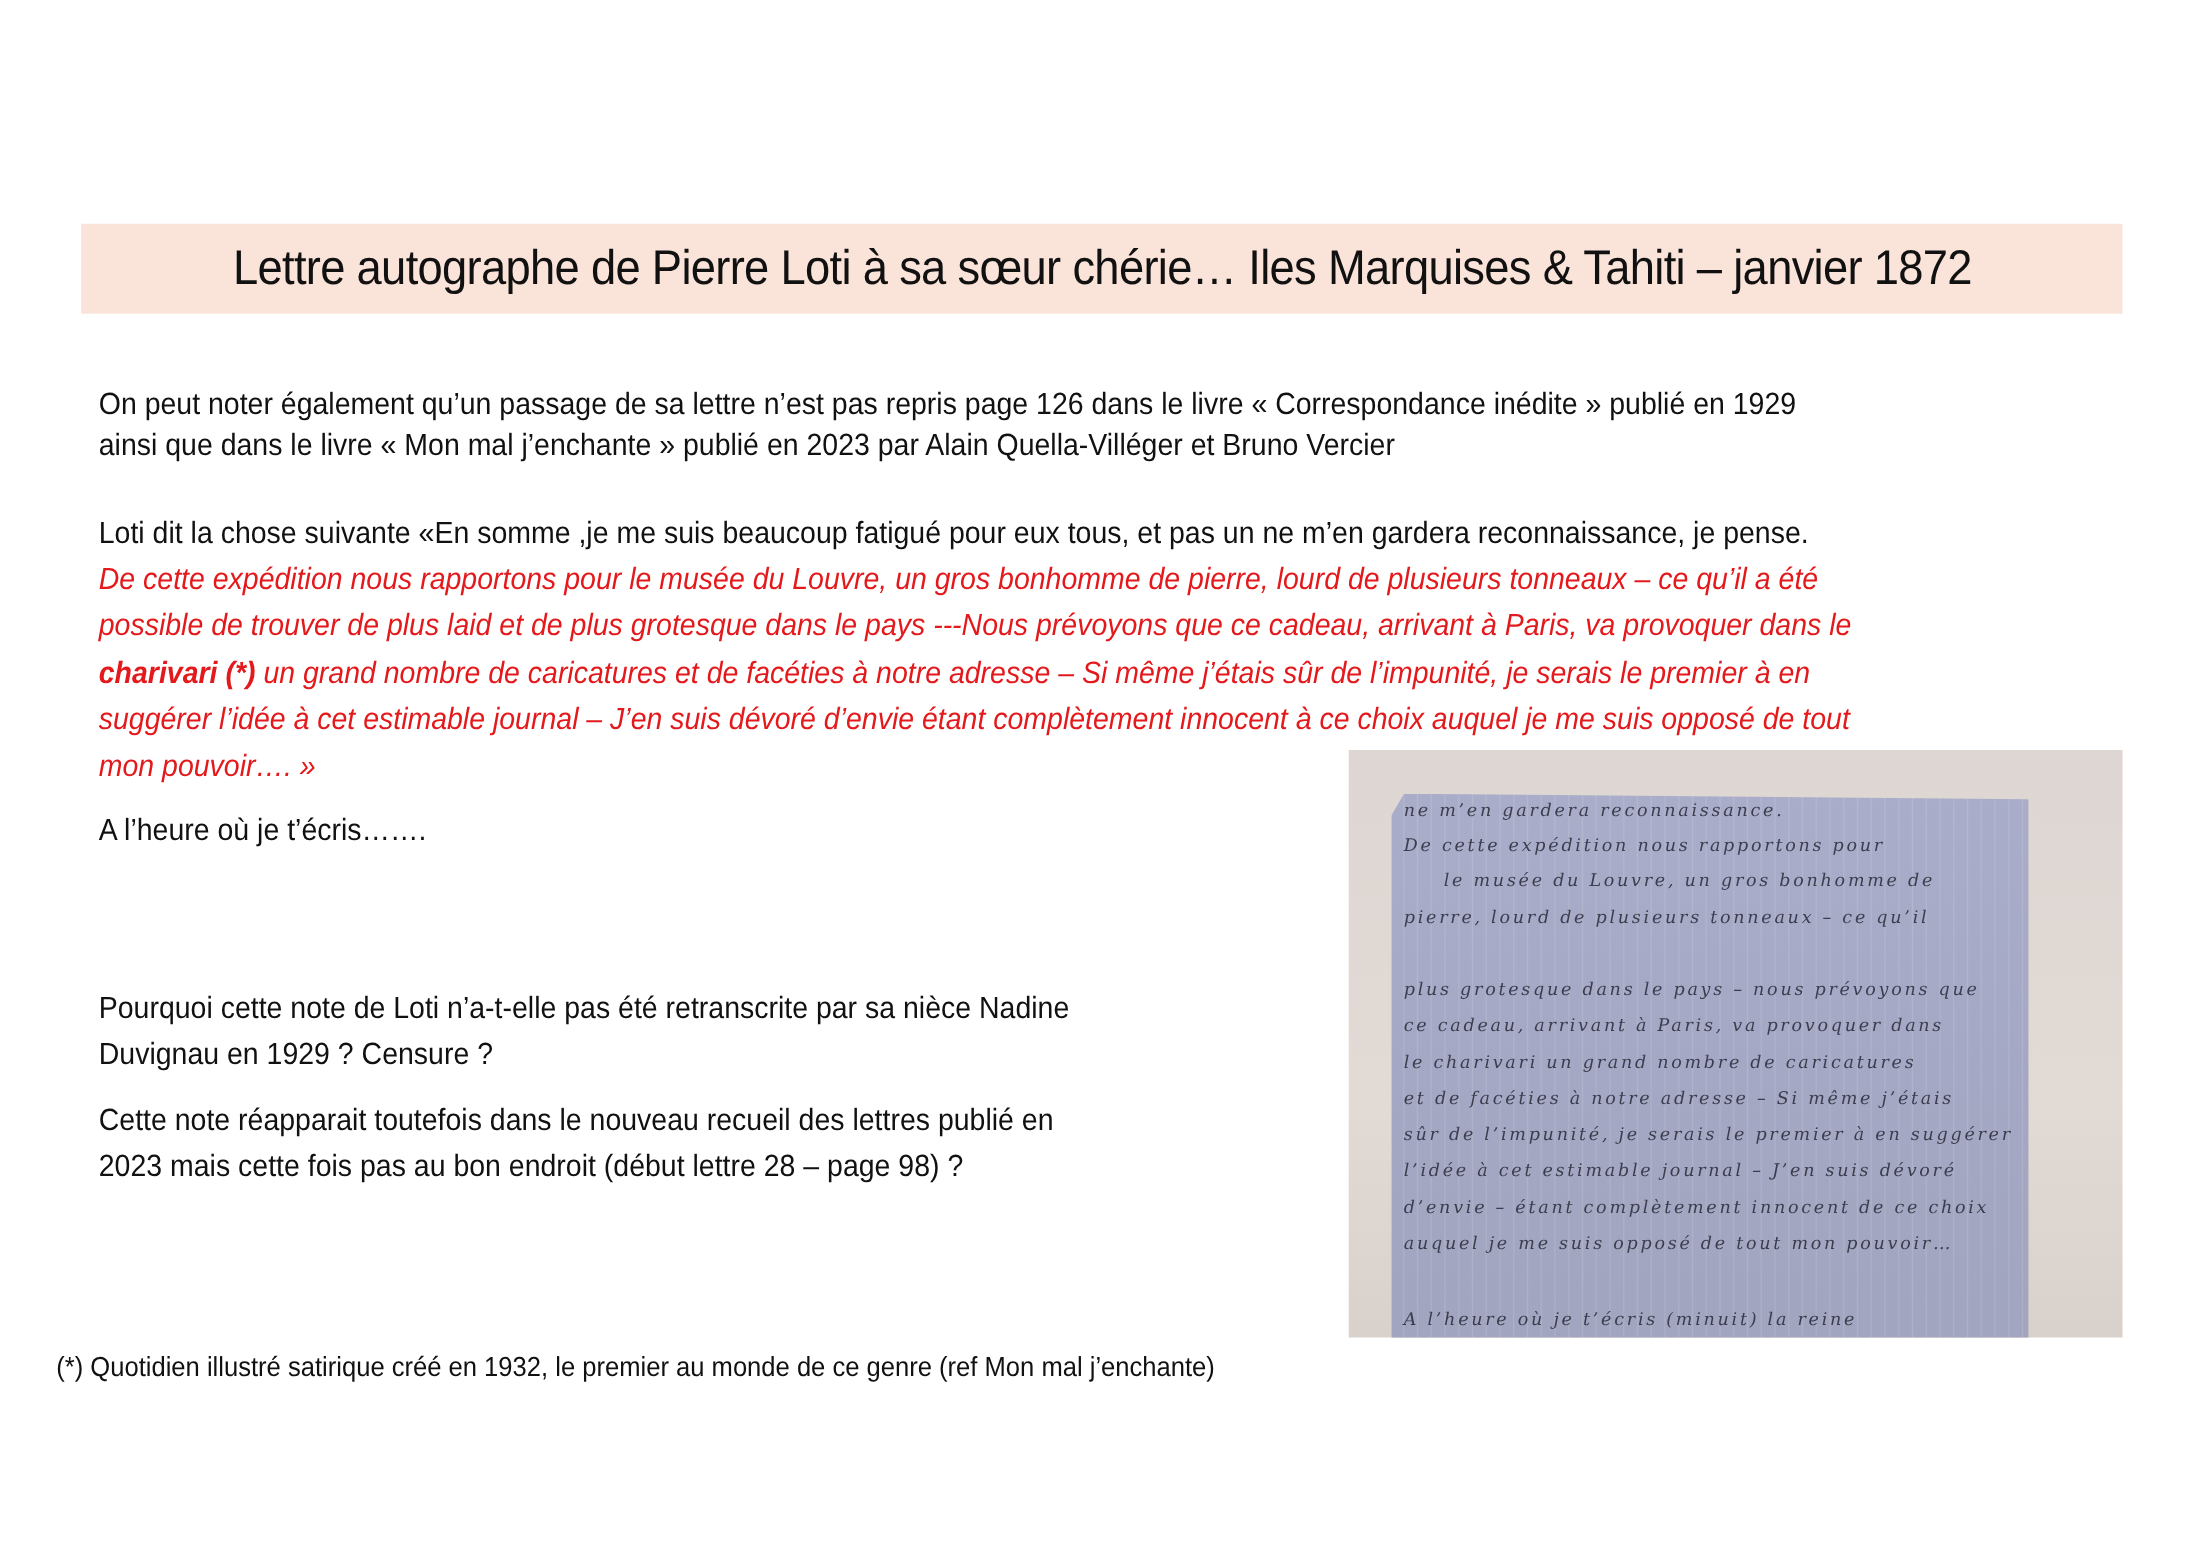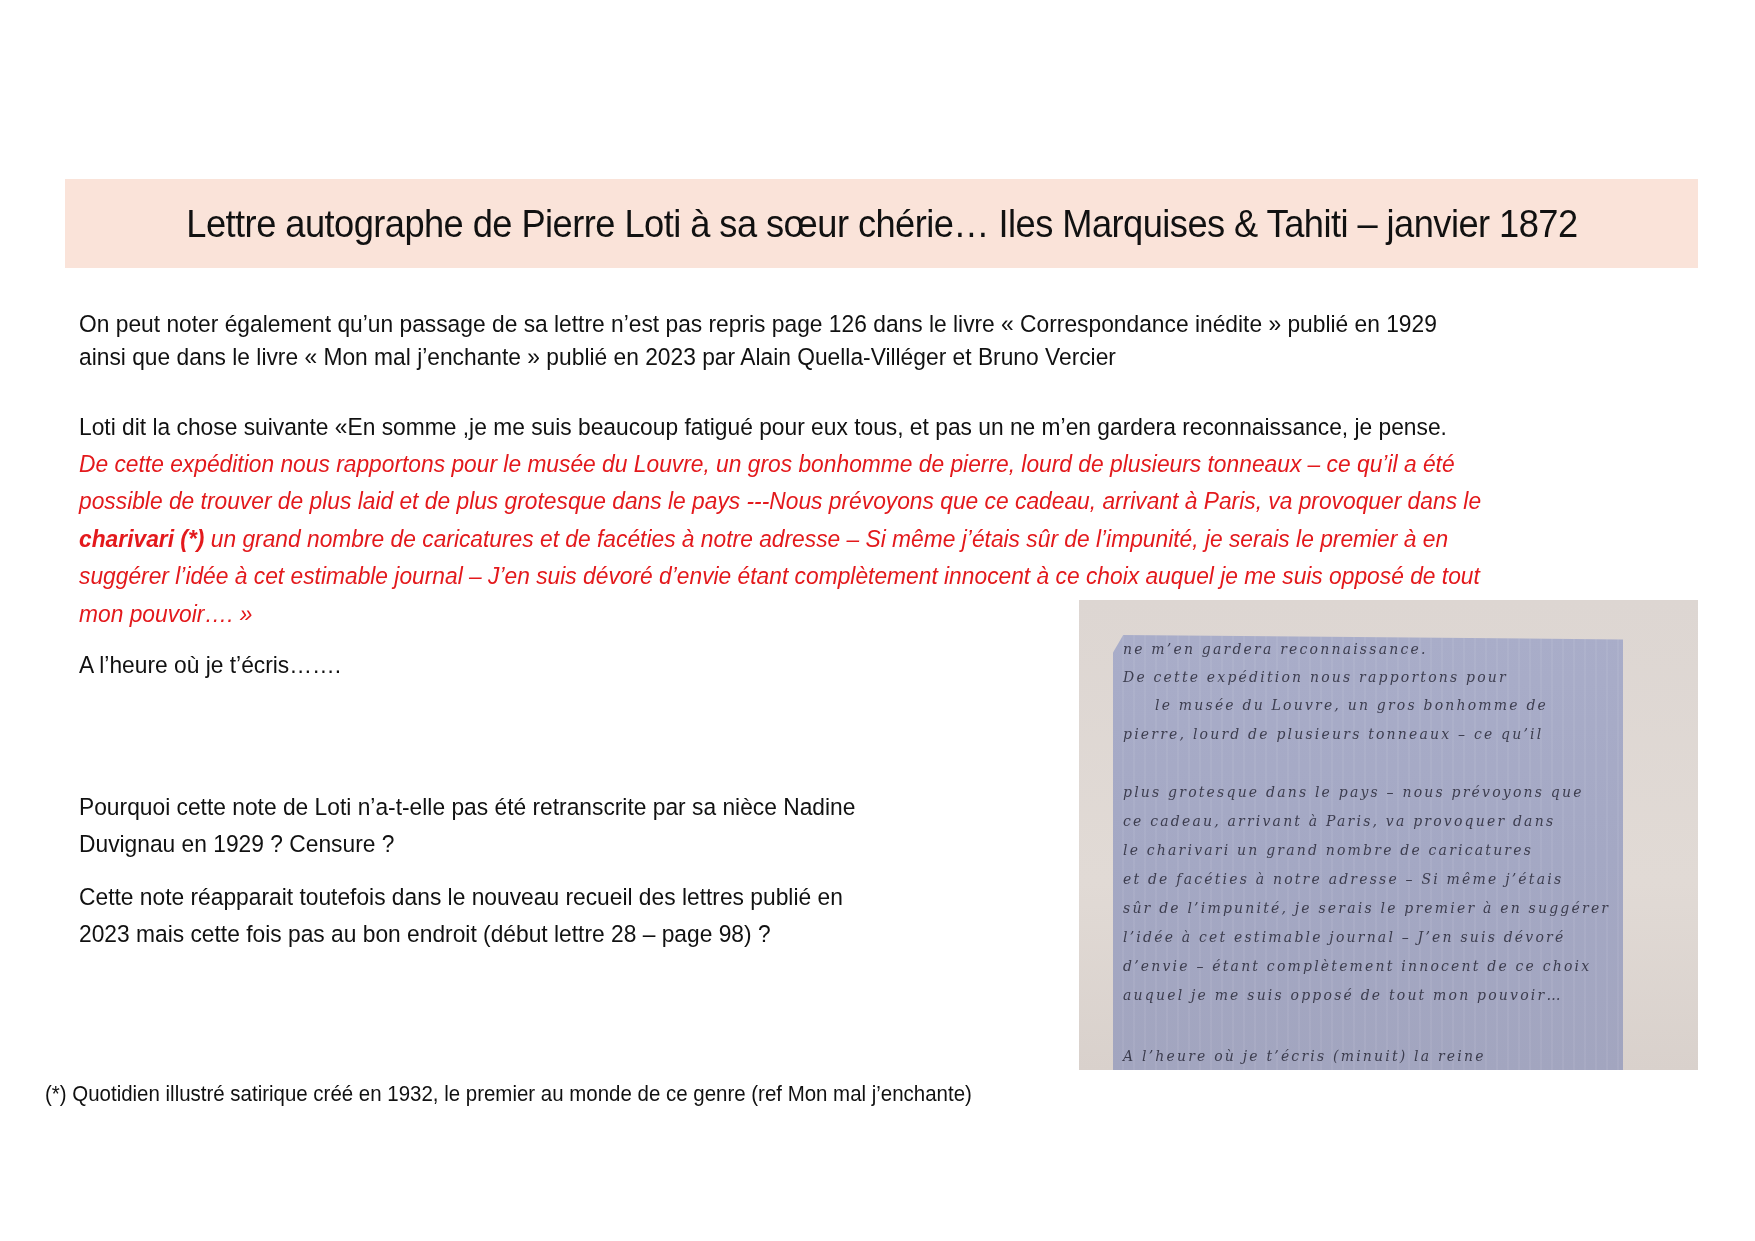--- a/index.html
+++ b/index.html
@@ -1,18 +1,18 @@
 <!DOCTYPE html>
 <html><head>
 <meta charset="utf-8">
 <style>
   html, body { margin: 0; padding: 0; background: #ffffff; }
   body { width: 1755px; height: 1241px; position: relative; overflow: hidden;
          font-family: "Liberation Sans", "DejaVu Sans", sans-serif; color: #111; }
-  .title-box { position: absolute; left: 65px; top: 179px; width: 1633px; height: 89px;
+  .title-box { position: absolute; left: 65px; top: 179px; width: 1633px; height: 72px;
                background: #fae3d9; display: flex; align-items: center; justify-content: center; }
   .title-box .title { font-size: 39px; letter-spacing: -0.6px; color: #111; white-space: nowrap;
                       transform: scaleX(0.93); transform-origin: center; }
   .line { position: absolute; left: 79px; font-size: 24.5px; white-space: nowrap; line-height: 1; }
   .narrow { transform: scaleX(0.93); transform-origin: left center; }
   .red { color: #e3191c; font-style: italic; }
   .red b { font-weight: bold; }
   .footnote { position: absolute; left: 45px; top: 1081px; font-size: 22px; white-space: nowrap;
               transform: scaleX(0.93); transform-origin: left center; }
   .photo { position: absolute; left: 1079px; top: 600px; width: 619px; height: 470px;

